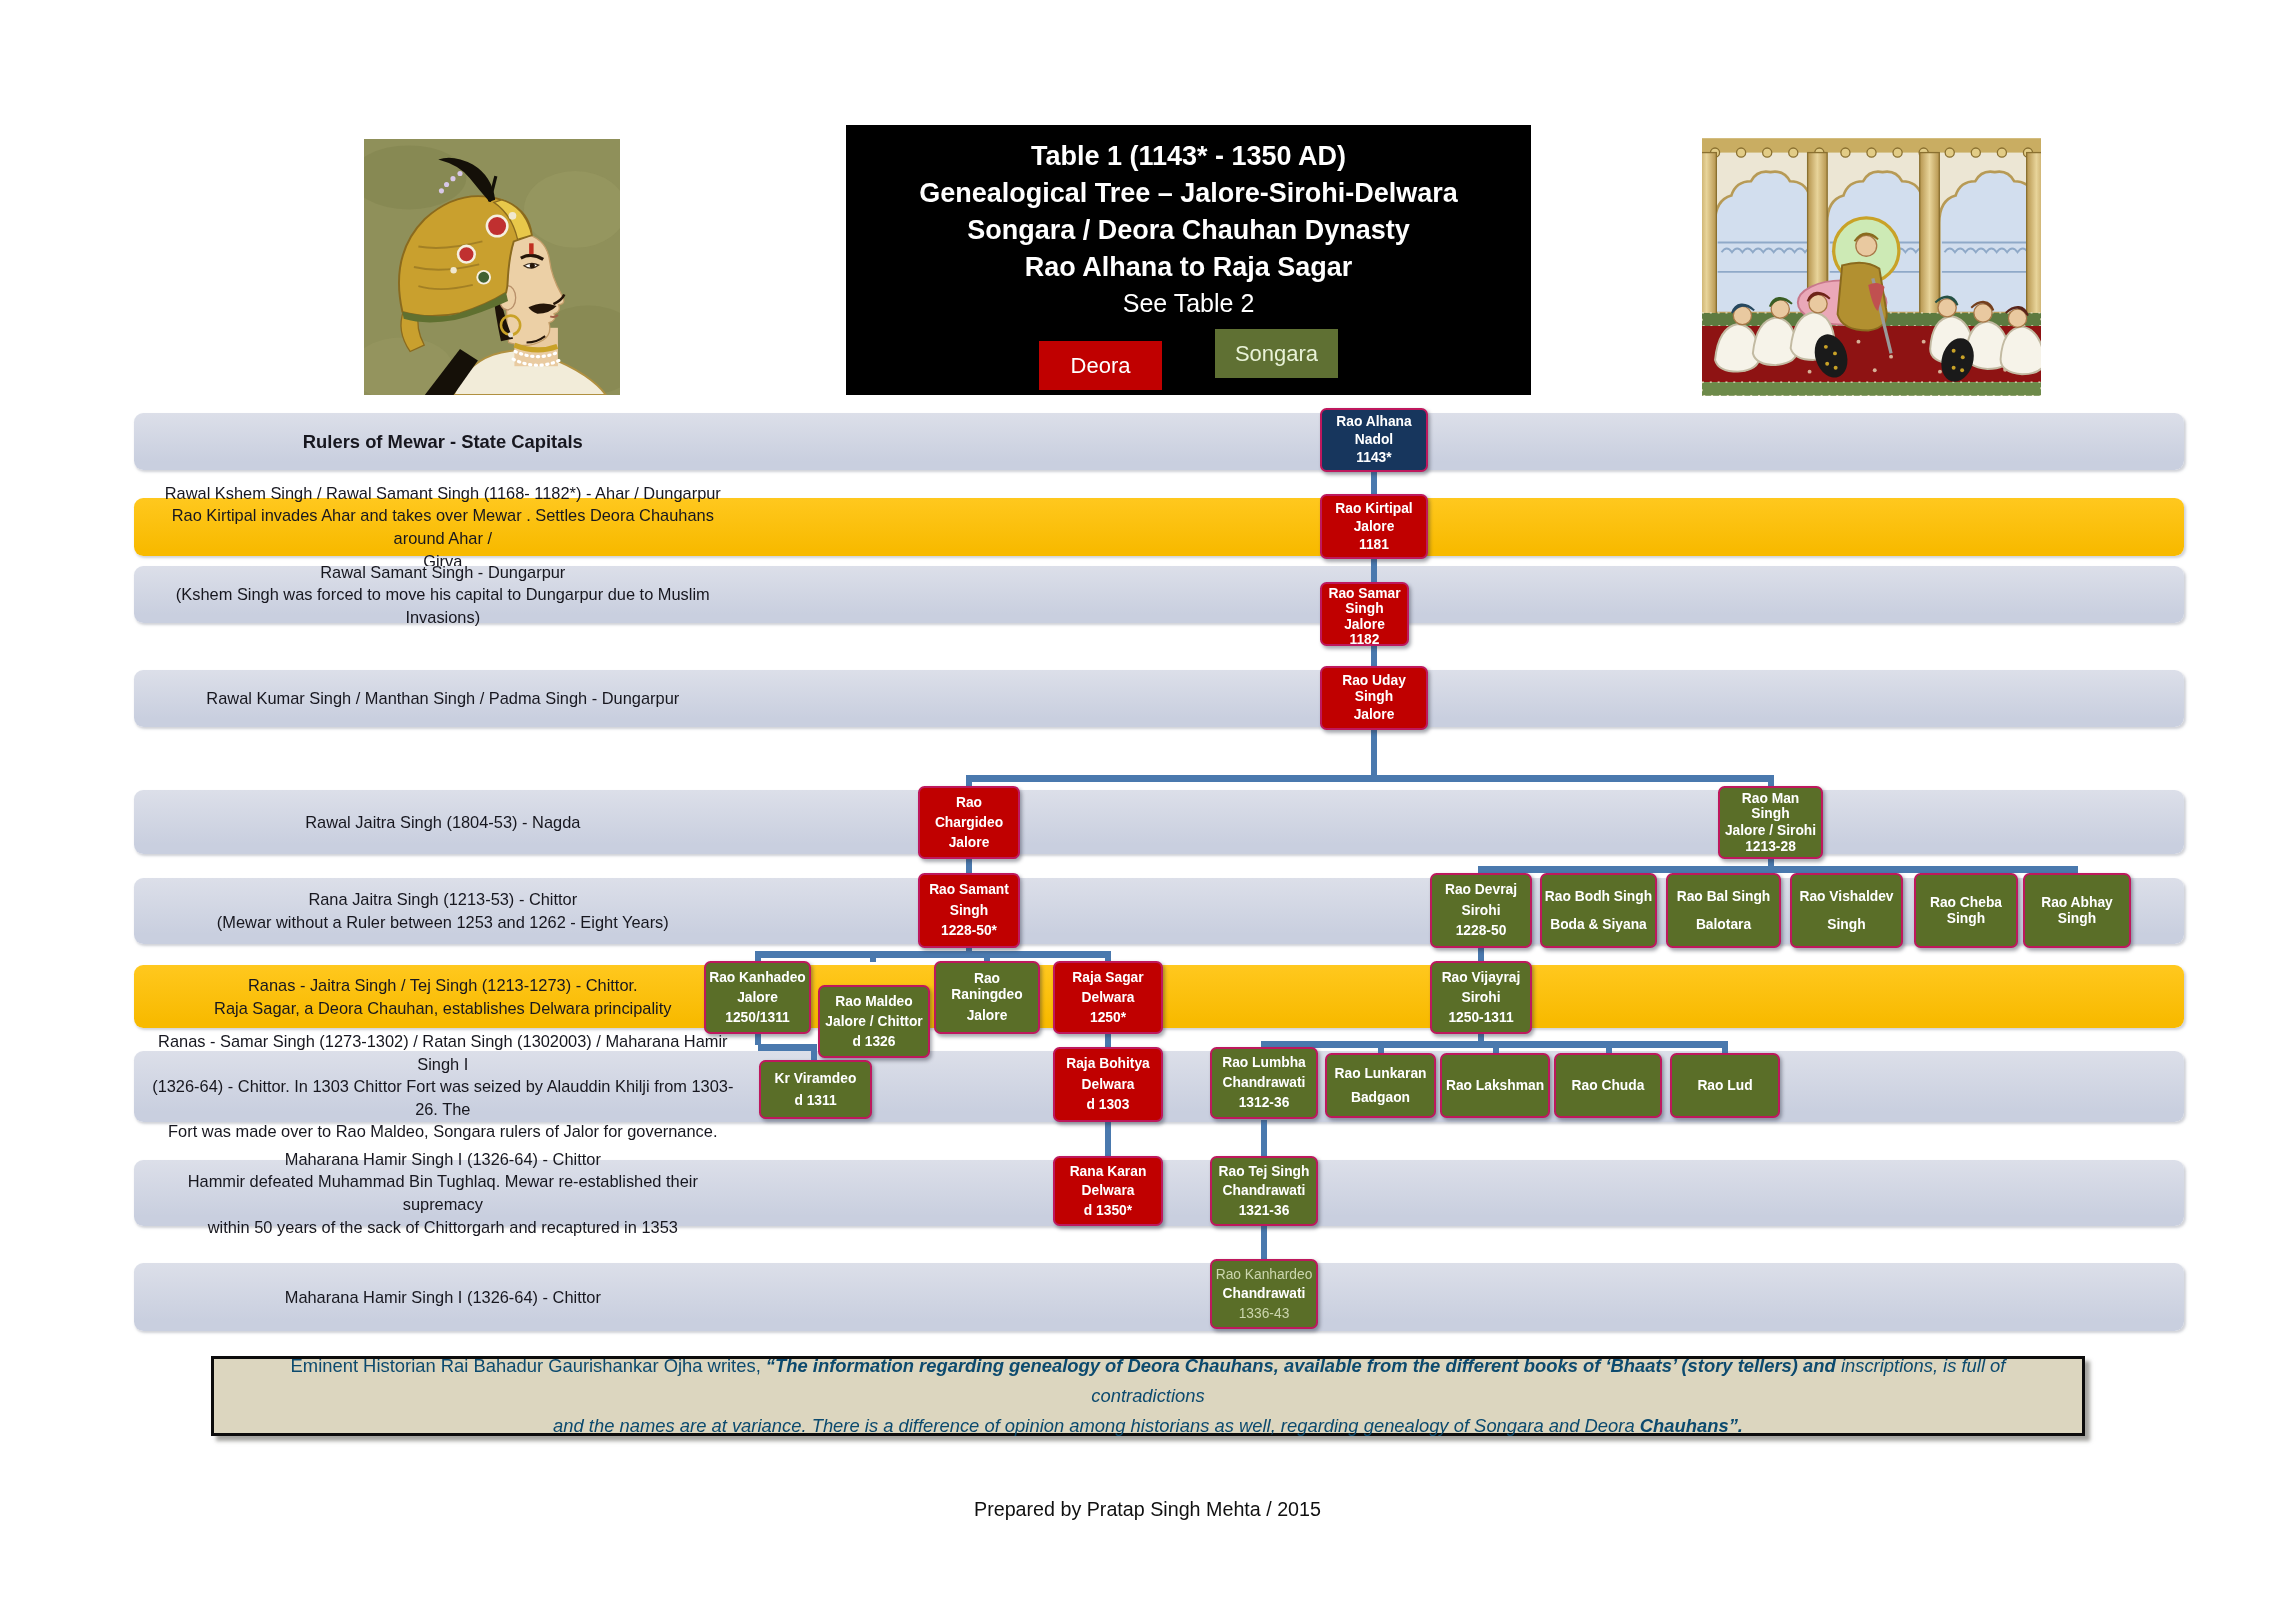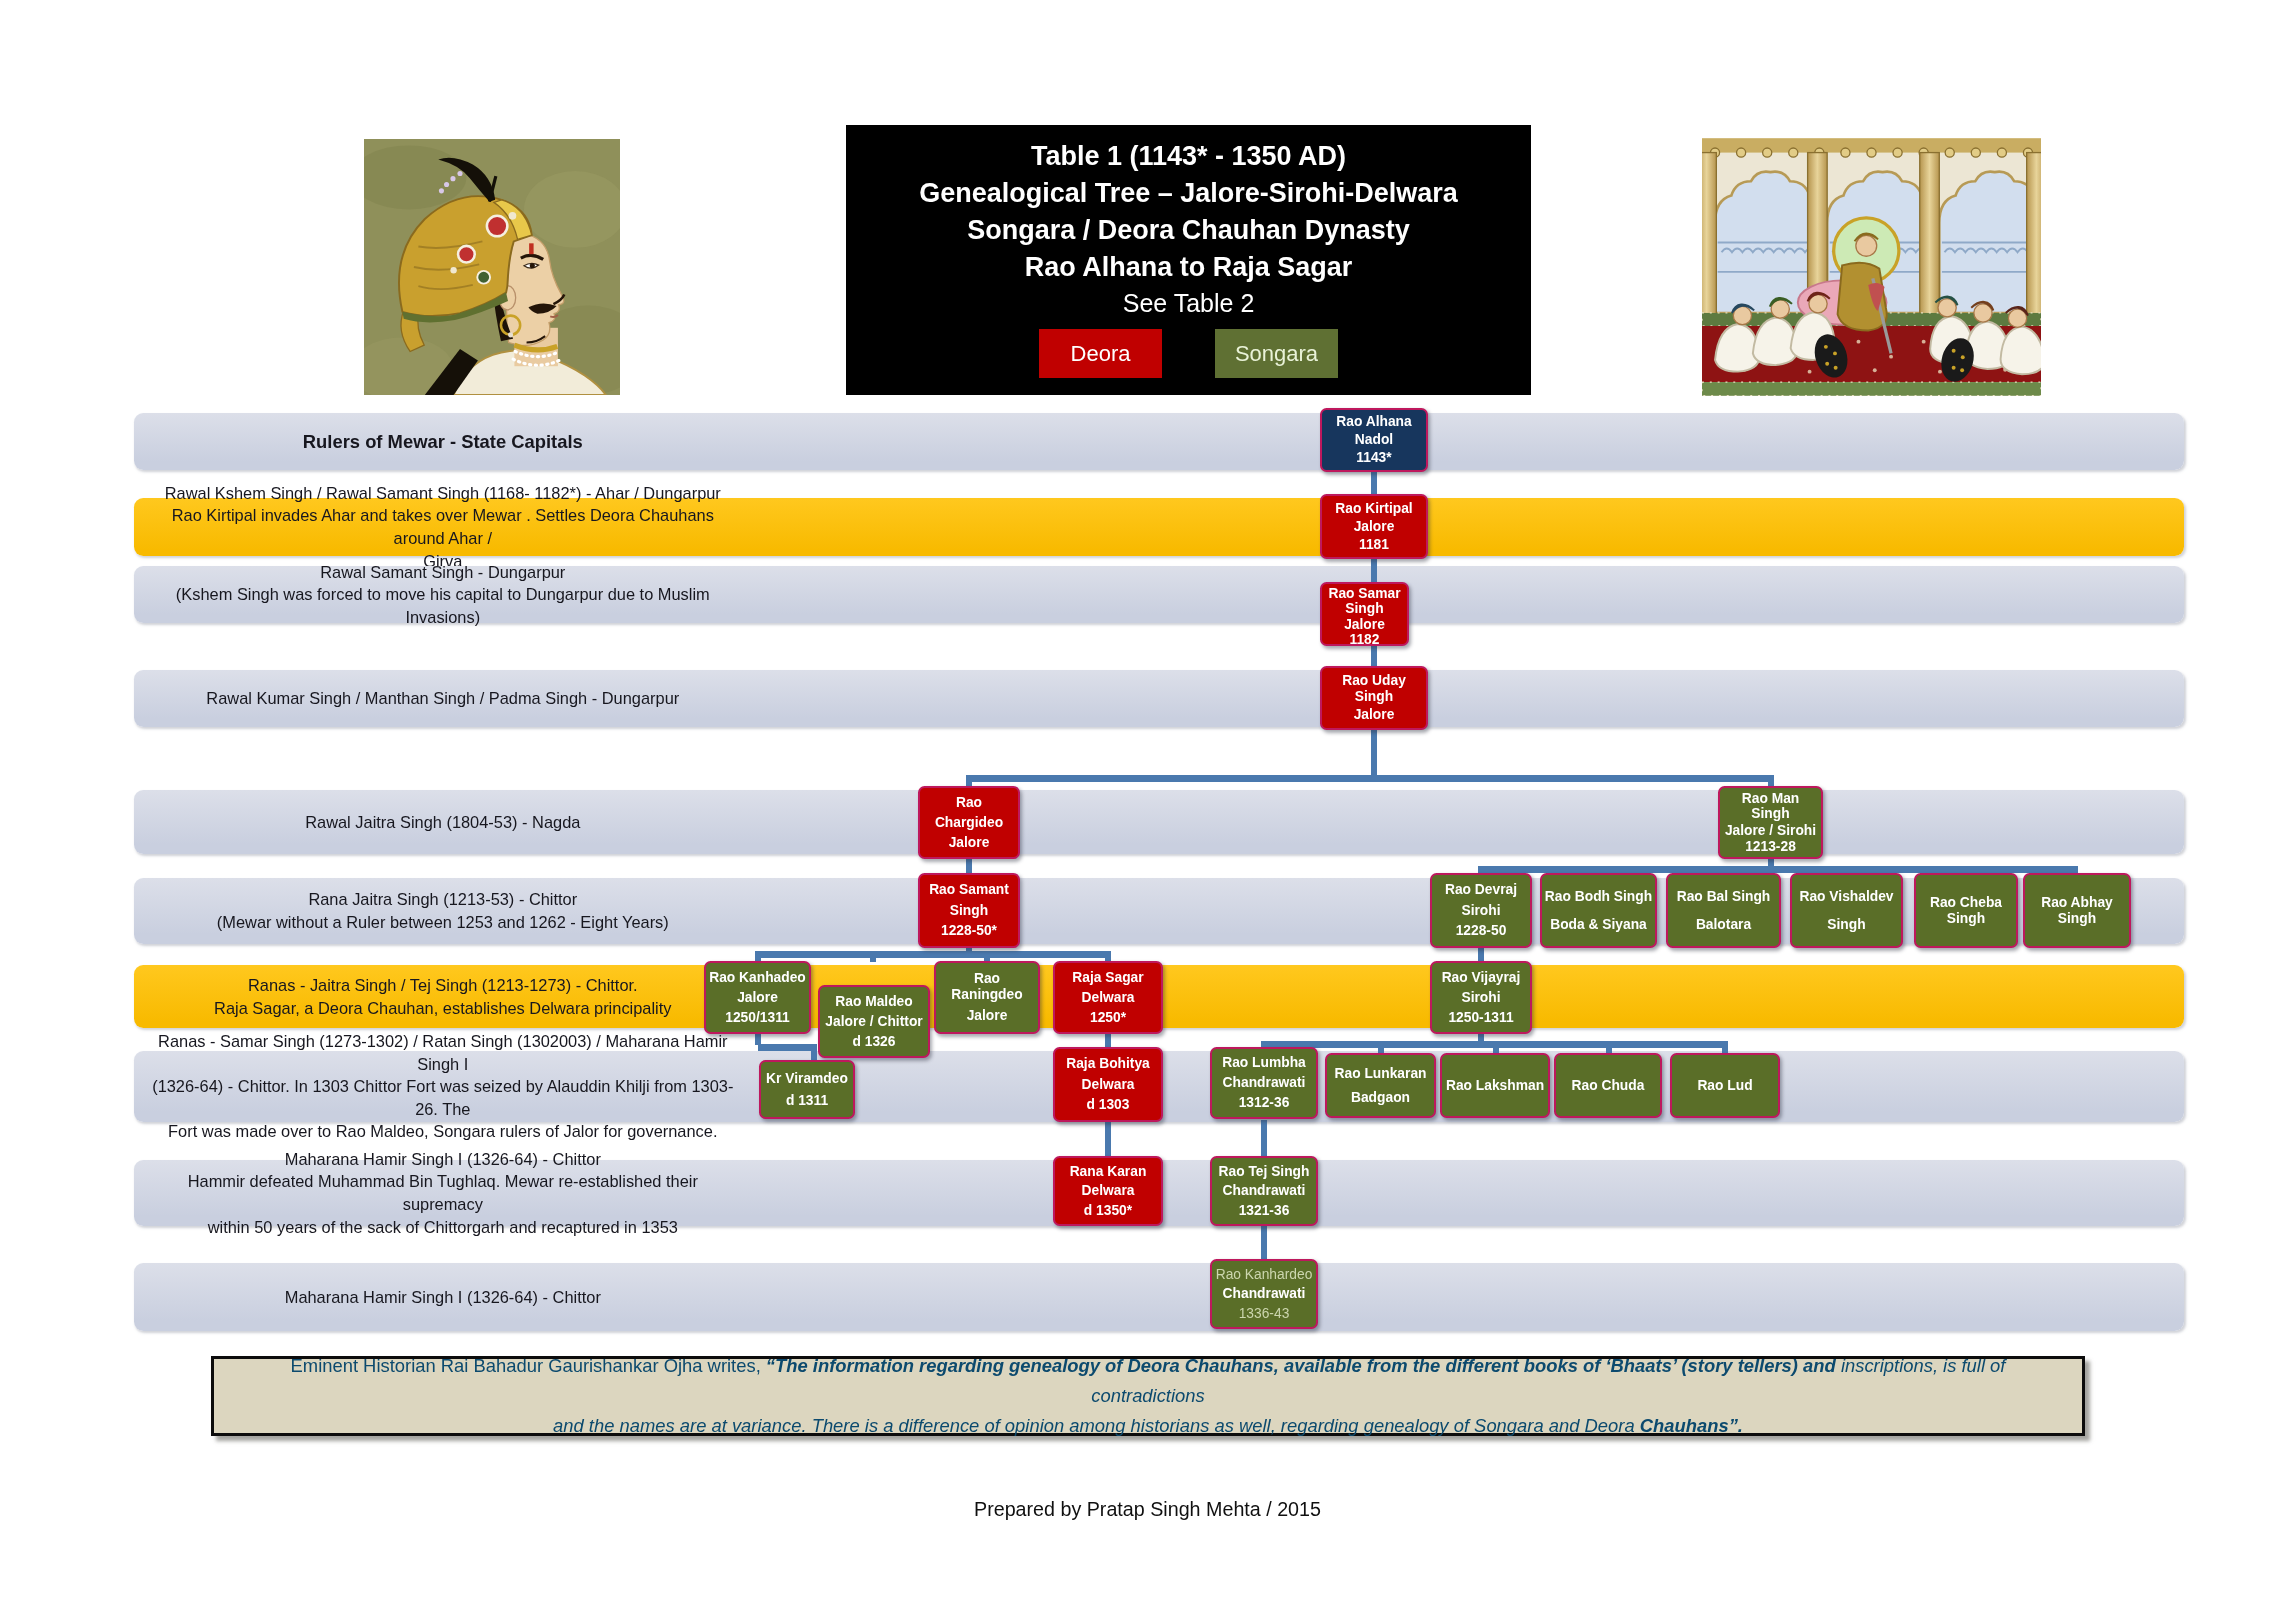--- a/index.html
+++ b/index.html
@@ -6,21 +6,21 @@
   #canvas{position:relative;width:2295px;height:1623px;background:#ffffff;overflow:hidden;
           font-family:"Liberation Sans", sans-serif;}
 
   
   #title-block{position:absolute;left:846px;top:125px;width:685px;height:270px;background:#000;
                color:#fff;display:flex;flex-direction:column;align-items:center;box-sizing:border-box;padding-top:13px;}
   .t-line{font-weight:700;font-size:27px;line-height:37px;white-space:nowrap;}
   .t-sub{font-weight:400;font-size:25px;line-height:34px;}
   .legend-row{display:flex;gap:53px;margin-top:9.2px;}
   .chip{width:123px;height:49px;display:flex;align-items:center;justify-content:center;font-size:22px;}
-  .chip.deora{background:#c00000;color:#ffffff;}
+  .chip.deora{background:#c00000;color:#ffffff;margin-top:12px;}
   .chip.songara{background:#5f7033;color:#e9f2d8;}
 
   
   .band{position:absolute;left:134px;width:2050px;border-radius:9.2px;box-shadow:1.3px 2px 2.6px rgba(120,126,142,.35);}
   .band.lavender{background:linear-gradient(180deg,#dcdfe9 0%,#c9cfdf 85%);}
   .band.gold{background:linear-gradient(180deg,#ffc81e 0%,#f8ba00 90%);}
   .band-text{position:absolute;left:11.8px;top:0;bottom:0;width:594px;display:flex;flex-direction:column;
              justify-content:center;text-align:center;color:#17171f;font-size:16.4px;line-height:1.38;}
   .band-text .hdr{font-weight:700;font-size:18.4px;}
 
@@ -426,21 +426,21 @@
       <div class="node deora" style="left: 1053px; top: 961px; width: 110px; height: 73px;">
         <span>Raja  Sagar</span>
         <span>Delwara</span>
         <span>1250*</span>
       </div>
       <div class="node songara" style="left: 1430px; top: 961px; width: 102px; height: 73px;">
         <span>Rao  Vijayraj</span>
         <span>Sirohi</span>
         <span>1250-1311</span>
       </div>
-      <div class="node songara" style="left: 759px; top: 1060px; width: 96px; height: 59px;">
+      <div class="node songara" style="left: 759px; top: 1060px; width: 113px; height: 59px;">
         <span>Kr  Viramdeo</span>
         <span>d 1311</span>
       </div>
       <div class="node deora" style="left: 1053px; top: 1047px; width: 110px; height: 75px;">
         <span>Raja  Bohitya</span>
         <span>Delwara</span>
         <span>d 1303</span>
       </div>
       <div class="node songara" style="left: 1210px; top: 1047px; width: 108px; height: 72px;">
         <span>Rao  Lumbha</span>

